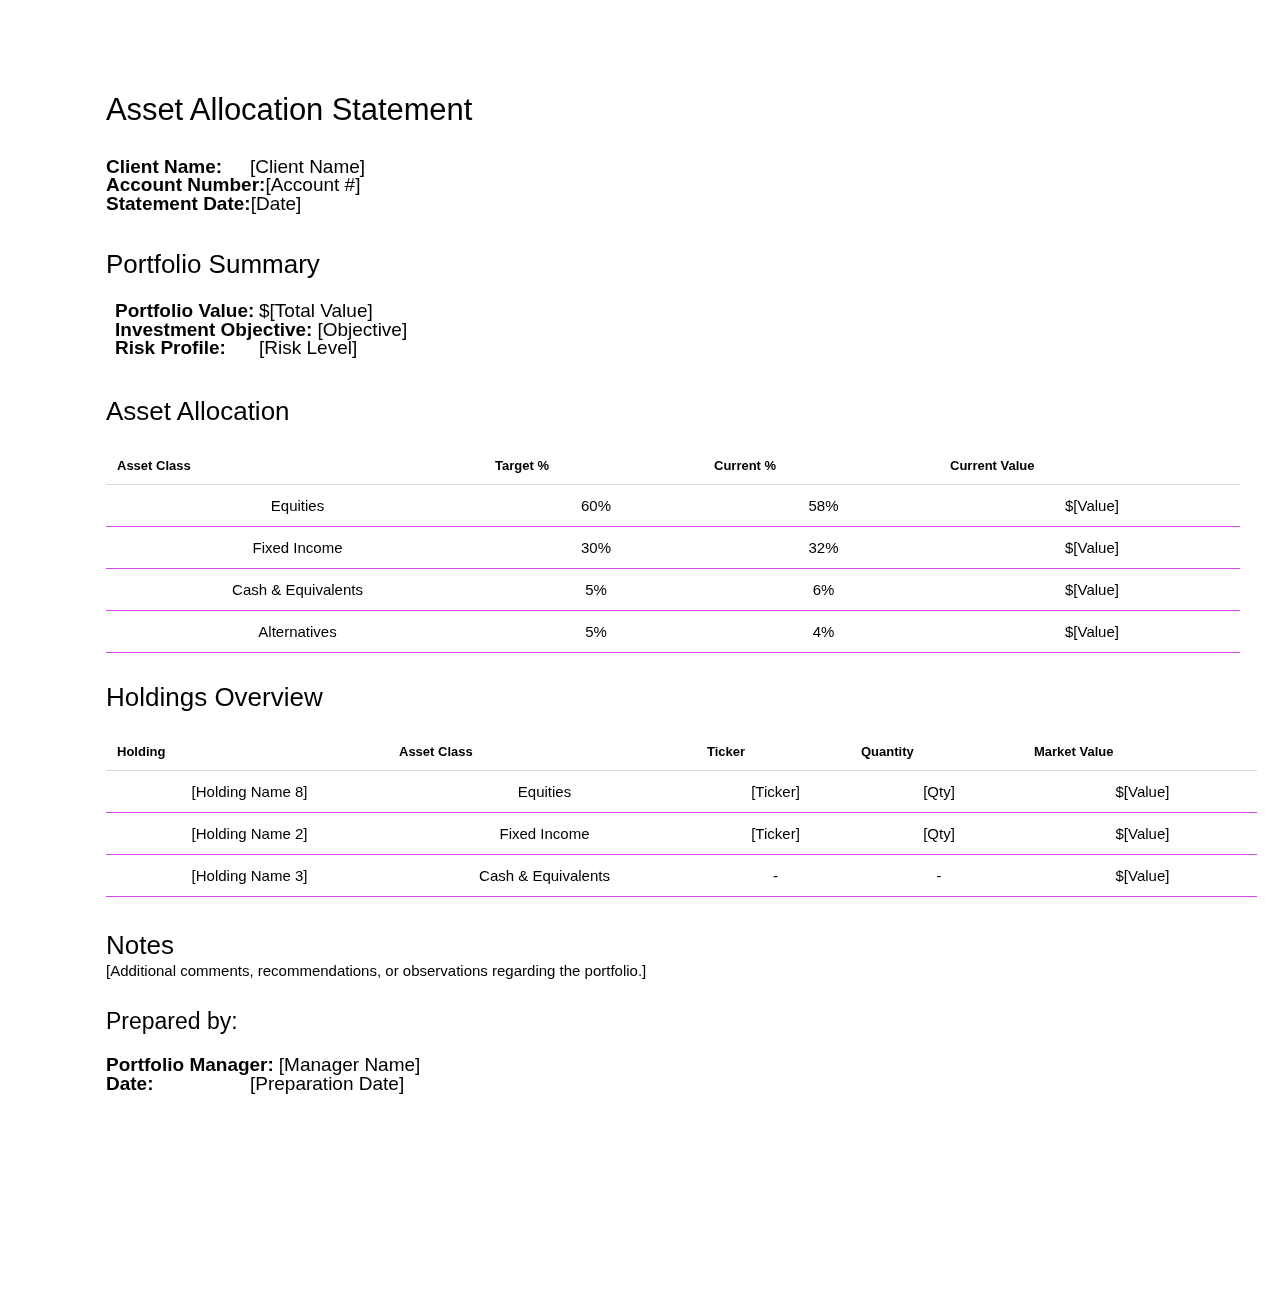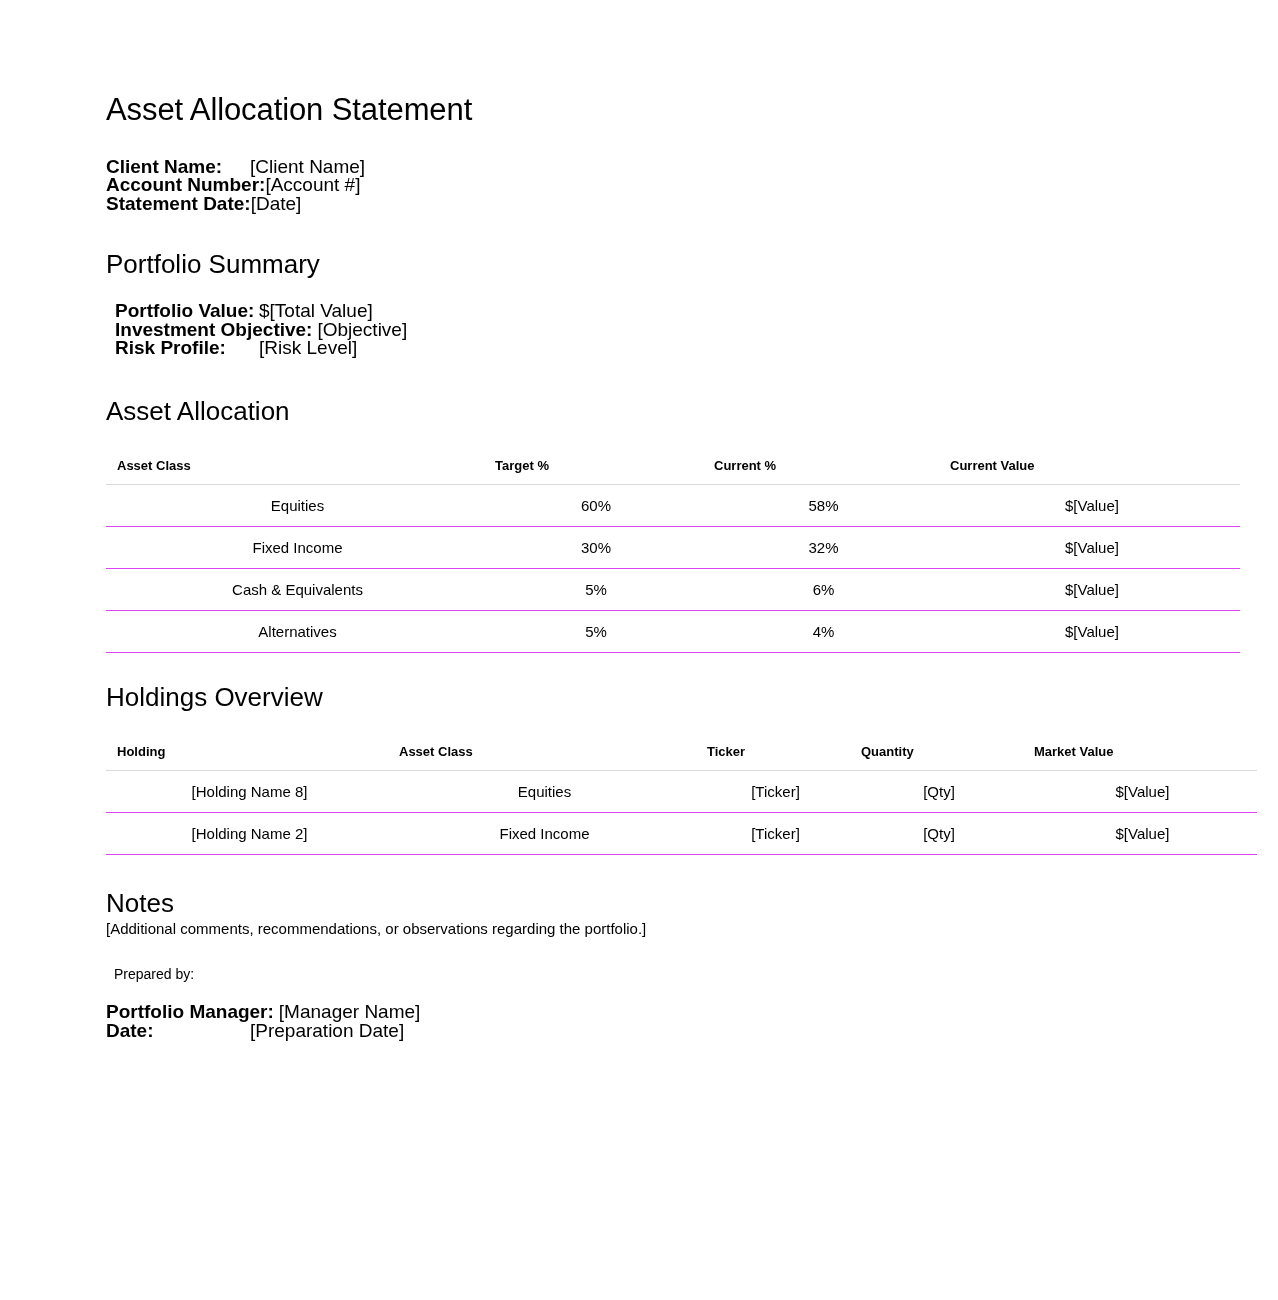--- a/index.html
+++ b/index.html
@@ -56,24 +56,24 @@
 
   
   .section-heading {
     font-size: 26px;
     font-weight: normal;
     line-height: 1.2;
     margin: 0;
     padding: 0;
   }
   .sub-heading {
-    font-size: 14px;
+    font-size: 23px;
     font-weight: normal;
     line-height: 1.2;
-    margin: 8px;
+    margin: 0;
   }
 
   
   .sp-summary-head { margin-top: 36px; }
   .sp-summary-kv   { margin-top: 22px; margin-left: 9px; }
   .sp-alloc-head   { margin-top: 38px; }
   .sp-holdings-head{ margin-top: 29px; }
   .sp-notes-head   { margin-top: 33px; }
   .sp-notes-body   { margin-top: 21px; }
   .sp-prepared     { margin-top: 26px; }
@@ -224,20 +224,27 @@
         <td class="hold-c3">[Qty]</td>
         <td class="hold-c4">$[Value]</td>
       </tr>
       <tr>
         <td class="hold-c0">[Holding Name 2]</td>
         <td class="hold-c1">Fixed Income</td>
         <td class="hold-c2">[Ticker]</td>
         <td class="hold-c3">[Qty]</td>
         <td class="hold-c4">$[Value]</td>
       </tr>
+      <tr>
+        <td class="hold-c0">[Holding Name 3]</td>
+        <td class="hold-c1">Cash &amp; Equivalents</td>
+        <td class="hold-c2">-</td>
+        <td class="hold-c3">-</td>
+        <td class="hold-c4">$[Value]</td>
+      </tr>
     </tbody>
   </table>
 
   <h2 class="section-heading sp-notes-head">Notes</h2>
   <p class="notes-body sp-notes-body">[Additional comments, recommendations, or observations regarding the portfolio.]</p>
 
   <h3 class="sub-heading sp-prepared">Prepared by:</h3>
 
   <div class="kv-block sp-prepared-kv">
     <div class="kv-row">

